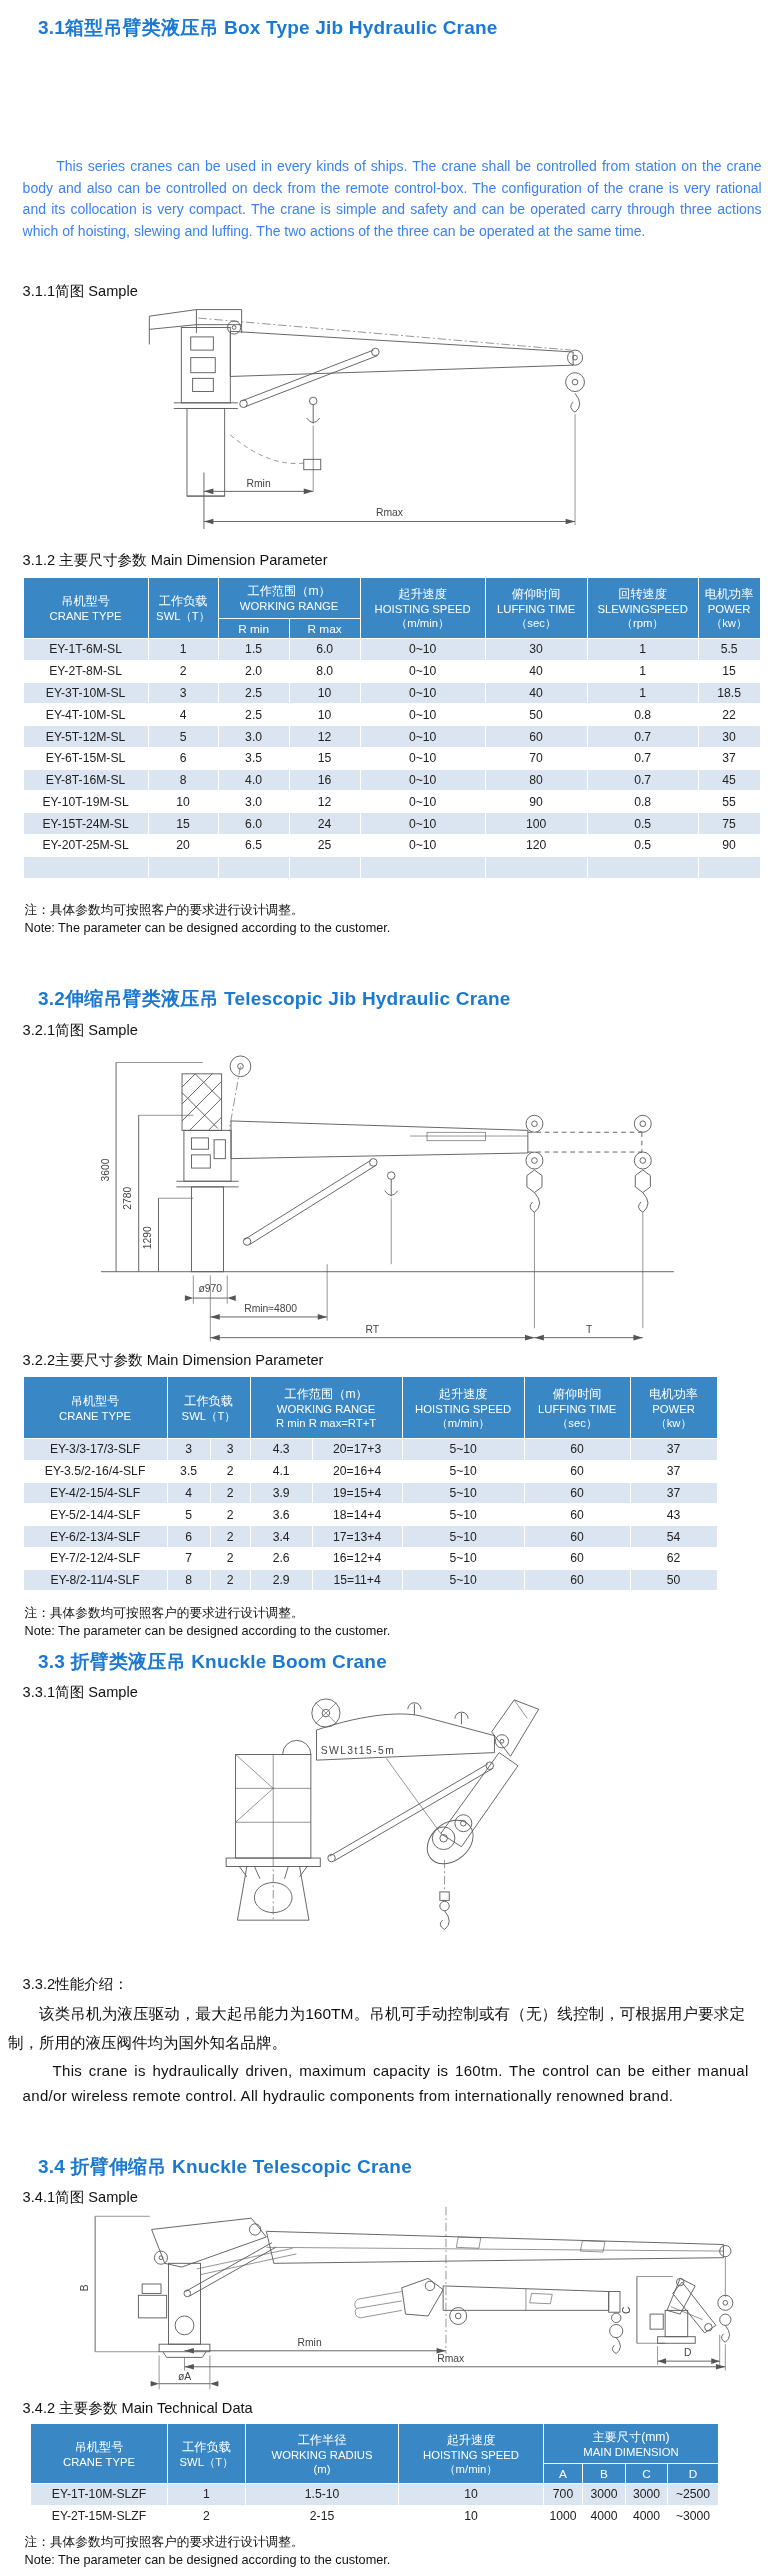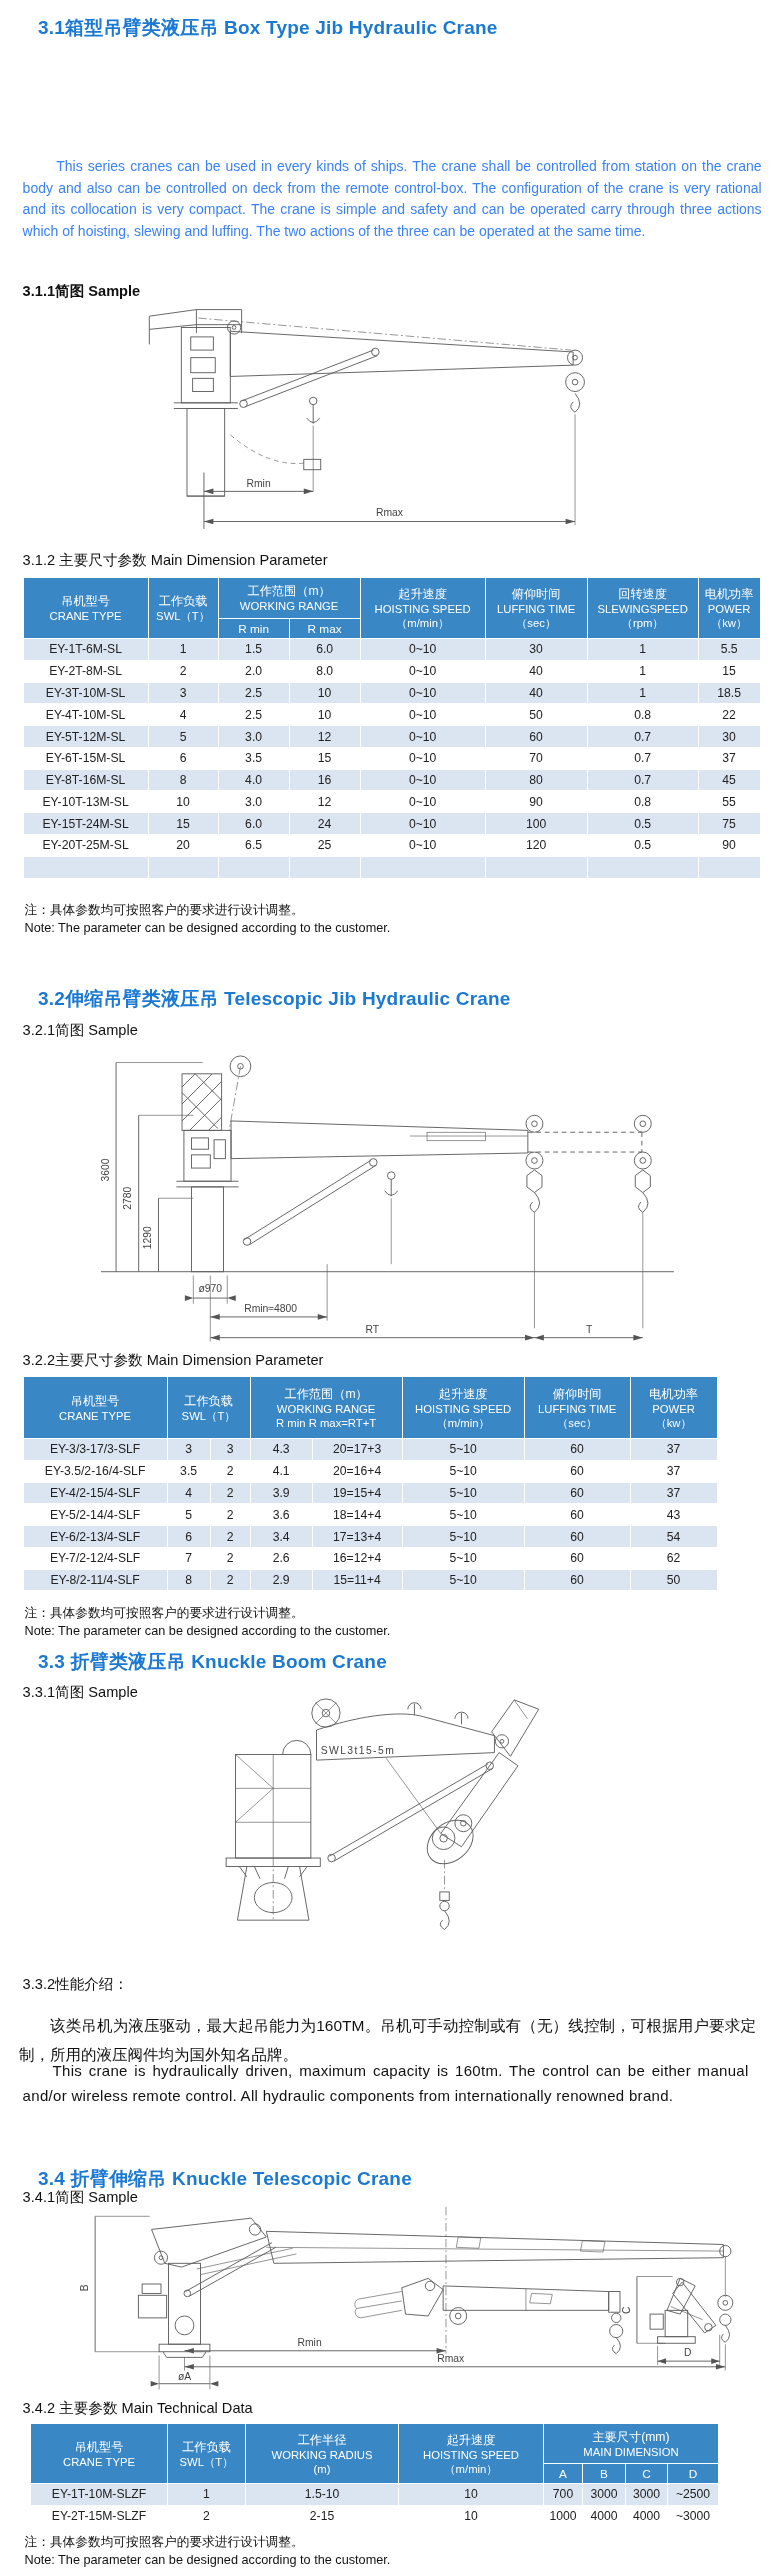--- a/index.html
+++ b/index.html
@@ -30,21 +30,21 @@
   svg.diag .ds{stroke-dasharray:5 4;}
   svg.diag .ar{fill:#555;stroke:none;}
 </style>
 </head>
 <body>
 
 <div class="page">
 
   <h2 class="sec-title abs" style="left:38px;top:15px;">3.1箱型吊臂类液压吊  Box Type Jib Hydraulic Crane</h2>
   <div class="para-en abs" style="left:22.6px;top:156px;width:739px;">This series cranes can be used in every kinds of ships. The crane shall be controlled from station on the crane body and also can be controlled on deck from the remote control-box. The configuration of the crane is very rational and its collocation is very compact. The crane is simple and safety and can be operated carry through three actions which of hoisting, slewing and luffing. The two actions of the three can be operated at the same time.</div>
-  <div class="sub-label abs" style="left:22.6px;top:282px;font-weight:bold;">3.1.1简图  Sample</div>
+  <div class="sub-label abs" style="left:22.6px;top:282px;">3.1.1简图  Sample</div>
 
   <svg class="diag abs" style="left:57px;top:303px;" width="697" height="243" viewBox="0 0 740 258">
     <g>
       <polyline points="98,44 98,14 148,7 196,7"></polyline>
       <line x1="148" y1="7" x2="148" y2="32"></line>
         <line x1="196" y1="7" x2="196" y2="32"></line>
       <polyline points="98,28 148,23 196,23"></polyline>
     </g>
     <g>
       <rect x="132" y="26" width="52" height="80"></rect>
@@ -215,21 +215,21 @@
           <td>EY-8T-16M-SL</td>
           <td>8</td>
           <td>4.0</td>
           <td>16</td>
           <td>0~10</td>
           <td>80</td>
           <td>0.7</td>
           <td>45</td>
         </tr>
         <tr>
-          <td>EY-10T-13M-SL</td>
+          <td>EY-10T-19M-SL</td>
           <td>10</td>
           <td>3.0</td>
           <td>12</td>
           <td>0~10</td>
           <td>90</td>
           <td>0.8</td>
           <td>55</td>
         </tr>
         <tr class="alt">
           <td>EY-15T-24M-SL</td>
@@ -549,24 +549,24 @@
     </g>
     <g>
       <line class="dd" x1="322" y1="172" x2="322" y2="206"></line>
       <rect x="317" y="206" width="10" height="9"></rect>
       <circle cx="322" cy="221" r="5"></circle>
       <path d="M322,226 q10,12 0,20 q-8,-5 -2,-10"></path>
     </g>
   </svg>
 
   <div class="sub-label abs" style="left:22.6px;top:1975px;">3.3.2性能介绍：</div>
-  <div class="para abs" style="left:19px;top:1999px;width:737px;line-height:29px;margin-top:12px;">该类吊机为液压驱动，最大起吊能力为160TM。吊机可手动控制或有（无）线控制，可根据用户要求定制，所用的液压阀件均为国外知名品牌。</div>
+  <div class="para abs" style="left:8px;top:1999px;width:737px;line-height:29px;">该类吊机为液压驱动，最大起吊能力为160TM。吊机可手动控制或有（无）线控制，可根据用户要求定制，所用的液压阀件均为国外知名品牌。</div>
   <div class="para-en-wide abs" style="left:22.6px;top:2058px;width:726px;">This crane is hydraulically driven, maximum capacity is 160tm. The control can be either manual and/or wireless remote control. All hydraulic components from internationally renowned brand.</div>
 
-  <h2 class="sec-title abs" style="left:38px;top:2154px;margin-top:12px;">3.4 折臂伸缩吊 Knuckle Telescopic Crane</h2>
+  <h2 class="sec-title abs" style="left:38px;top:2154px;">3.4 折臂伸缩吊 Knuckle Telescopic Crane</h2>
   <div class="sub-label abs" style="left:22.6px;top:2188px;">3.4.1简图 Sample</div>
 
   <svg class="diag abs" style="left:55px;top:2205px;" width="702" height="190" viewBox="0 0 745 202">
     <g>
       <line x1="42" y1="12" x2="42" y2="156"></line>
       <line class="thin" x1="42" y1="12" x2="100" y2="12"></line>
         <line class="thin" x1="42" y1="156" x2="110" y2="156"></line>
       <text transform="rotate(-90 34 88)" x="34" y="88" text-anchor="middle" font-size="10">B</text>
     </g>
     <g>

